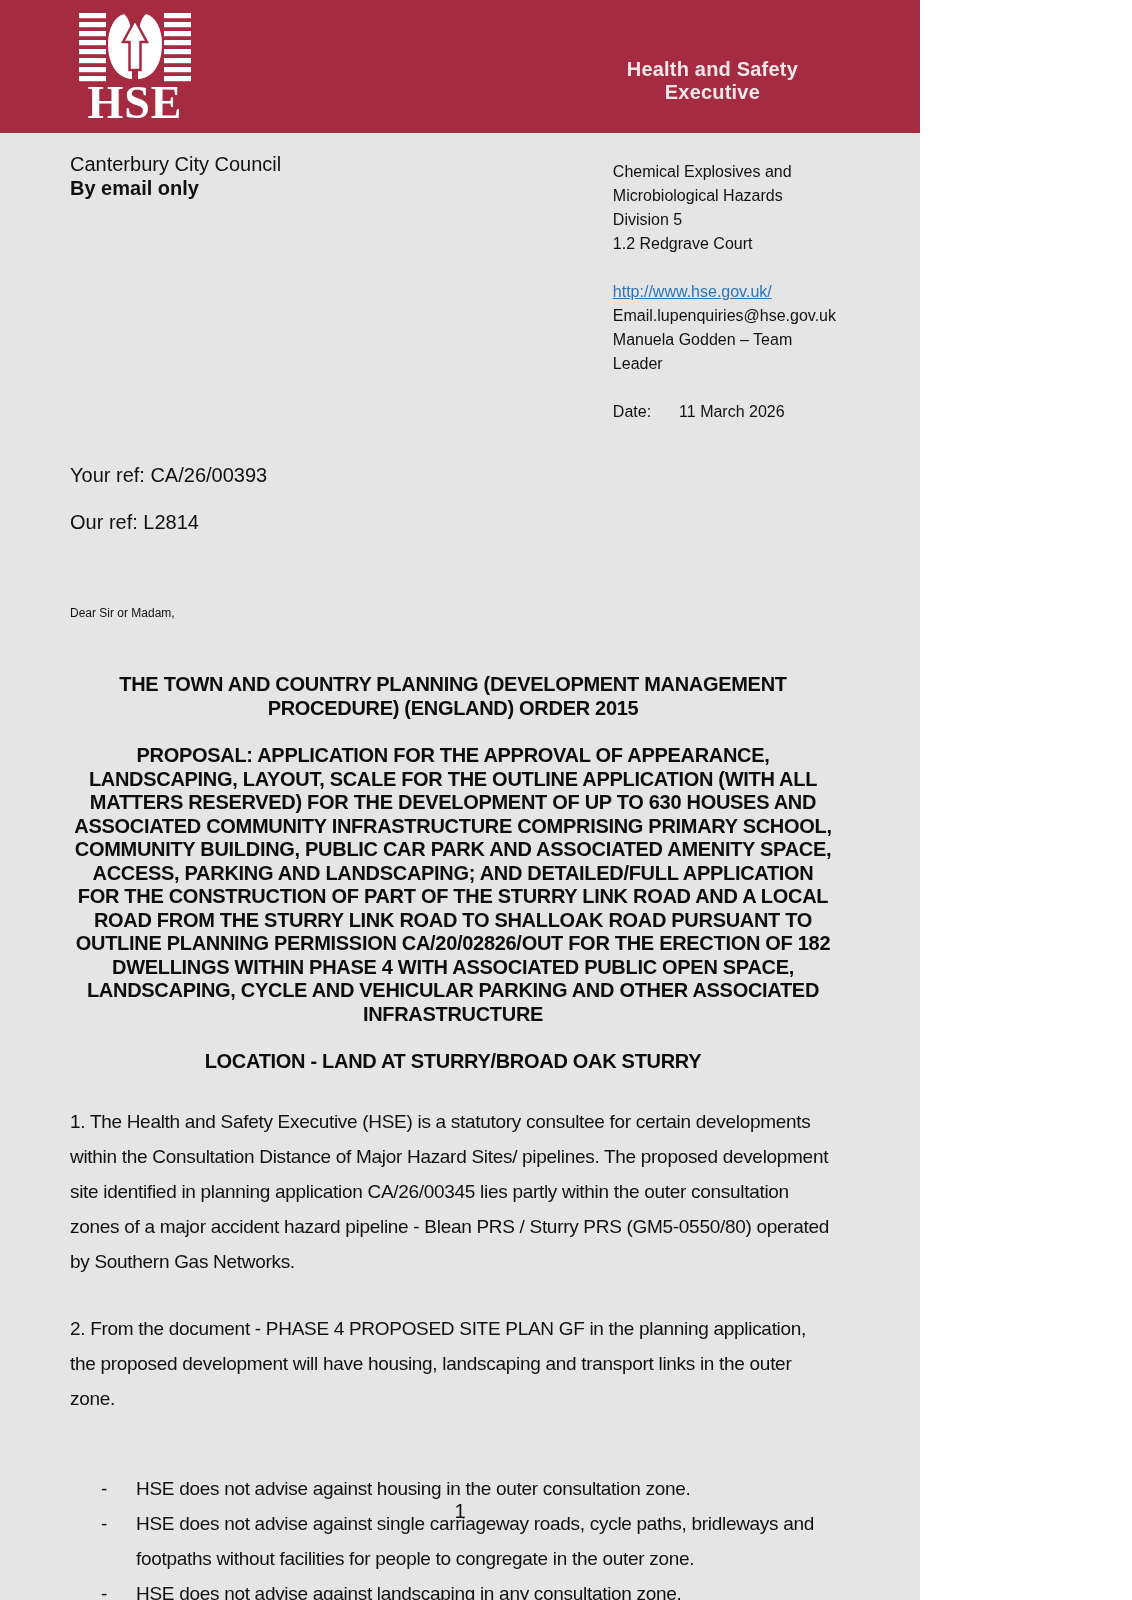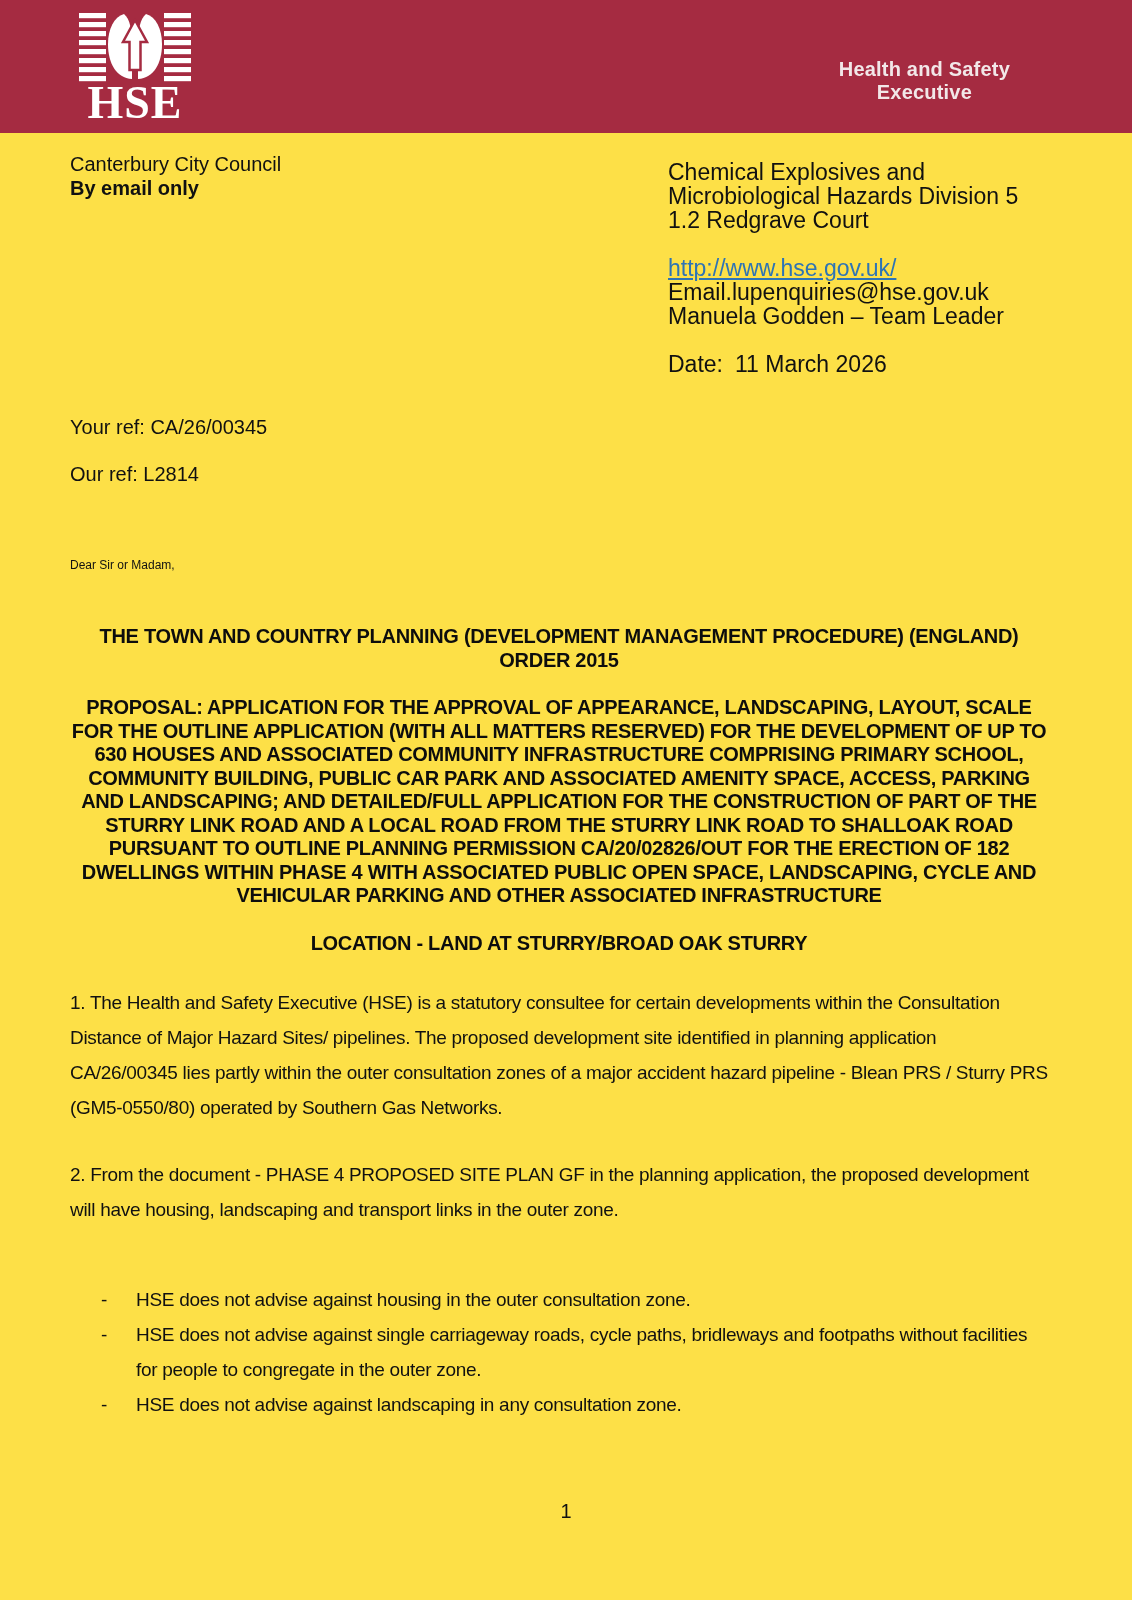--- a/index.html
+++ b/index.html
@@ -1,23 +1,23 @@
 <!DOCTYPE html>
 <html><head>
 <meta charset="utf-8">
 <style>
   * { margin: 0; padding: 0; box-sizing: border-box; }
   html, body { background: #ffffff; }
   body { font-family: "Liberation Sans", sans-serif; color: #111111; }
 
   .page {
     position: relative;
-    width: 1132px;
+    width: 920px;
     height: 1600px;
-    background: #fde047;
+    background: #e5e5e5;
     overflow: hidden;
   }
 
   
   .header-band {
     width: 100%;
     height: 133px;
     background: #a52b41;
     position: relative;
   }
@@ -46,24 +46,24 @@
   }
 
   .address-row {
     display: flex;
     padding-top: 19px;
   }
   .recipient-block { width: 598px; }
   .recipient-name { font-size: 20px; line-height: 24px; }
   .delivery-method { font-size: 20px; line-height: 24px; font-weight: bold; }
 
-  .sender-block { font-size: 23px; line-height: 24px; margin-top: 8px; }
+  .sender-block { font-size: 16px; line-height: 24px; margin-top: 8px; }
   .sender-block .spacer { height: 24px; }
   .sender-website-link { color: #2e74b5; text-decoration: underline; cursor: pointer; }
-  .date-line .date-value { margin-left: 12px; }
+  .date-line .date-value { margin-left: 28px; }
 
   .ref-your { margin-top: 40px; font-size: 20px; line-height: 22px; }
   .ref-our  { margin-top: 25px; font-size: 20px; line-height: 22px; }
   .salutation { margin-top: 69px; font-size: 12px; line-height: 22px; }
 
   .heading {
     font-weight: bold;
     font-size: 20px;
     line-height: 23.5px;
     letter-spacing: -0.3px;
@@ -157,21 +157,21 @@
         <div><a class="sender-website-link">http://www.hse.gov.uk/</a></div>
         <div>Email.lupenquiries@hse.gov.uk</div>
         <div>Manuela Godden – Team Leader</div>
         <div class="spacer"></div>
         <div class="date-line">
           <span>Date:</span><span class="date-value">11 March 2026</span>
         </div>
       </div>
     </div>
 
-    <div class="ref-your">Your ref: CA/26/00345</div>
+    <div class="ref-your">Your ref: CA/26/00393</div>
     <div class="ref-our">Our ref: L2814</div>
 
     <div class="salutation">Dear Sir or Madam,</div>
 
     <div class="heading order-heading">THE TOWN AND COUNTRY PLANNING (DEVELOPMENT MANAGEMENT PROCEDURE) (ENGLAND) ORDER 2015</div>
     <div class="heading proposal-heading">PROPOSAL: APPLICATION FOR THE APPROVAL OF APPEARANCE, LANDSCAPING, LAYOUT, SCALE FOR THE OUTLINE APPLICATION (WITH ALL MATTERS RESERVED) FOR THE DEVELOPMENT OF UP TO 630 HOUSES AND ASSOCIATED COMMUNITY INFRASTRUCTURE COMPRISING PRIMARY SCHOOL, COMMUNITY BUILDING, PUBLIC CAR PARK AND ASSOCIATED AMENITY SPACE, ACCESS, PARKING AND LANDSCAPING; AND DETAILED/FULL APPLICATION FOR THE CONSTRUCTION OF PART OF THE STURRY LINK ROAD AND A LOCAL ROAD FROM THE STURRY LINK ROAD TO SHALLOAK ROAD PURSUANT TO OUTLINE PLANNING PERMISSION CA/20/02826/OUT FOR THE ERECTION OF 182 DWELLINGS WITHIN PHASE 4 WITH ASSOCIATED PUBLIC OPEN SPACE, LANDSCAPING, CYCLE AND VEHICULAR PARKING AND OTHER ASSOCIATED INFRASTRUCTURE</div>
     <div class="heading location-heading">LOCATION - LAND AT STURRY/BROAD OAK STURRY</div>
 
     <div class="body-para para-1">1. The Health and Safety Executive (HSE) is a statutory consultee for certain developments within the Consultation Distance of Major Hazard Sites/ pipelines. The proposed development site identified in planning application CA/26/00345 lies partly within the outer consultation zones of a major accident hazard pipeline - Blean PRS / Sturry PRS (GM5-0550/80) operated by Southern Gas Networks.</div>
     <div class="body-para para-2">2. From the document - PHASE 4 PROPOSED SITE PLAN GF in the planning application, the proposed development will have housing, landscaping and transport links in the outer zone.</div>

